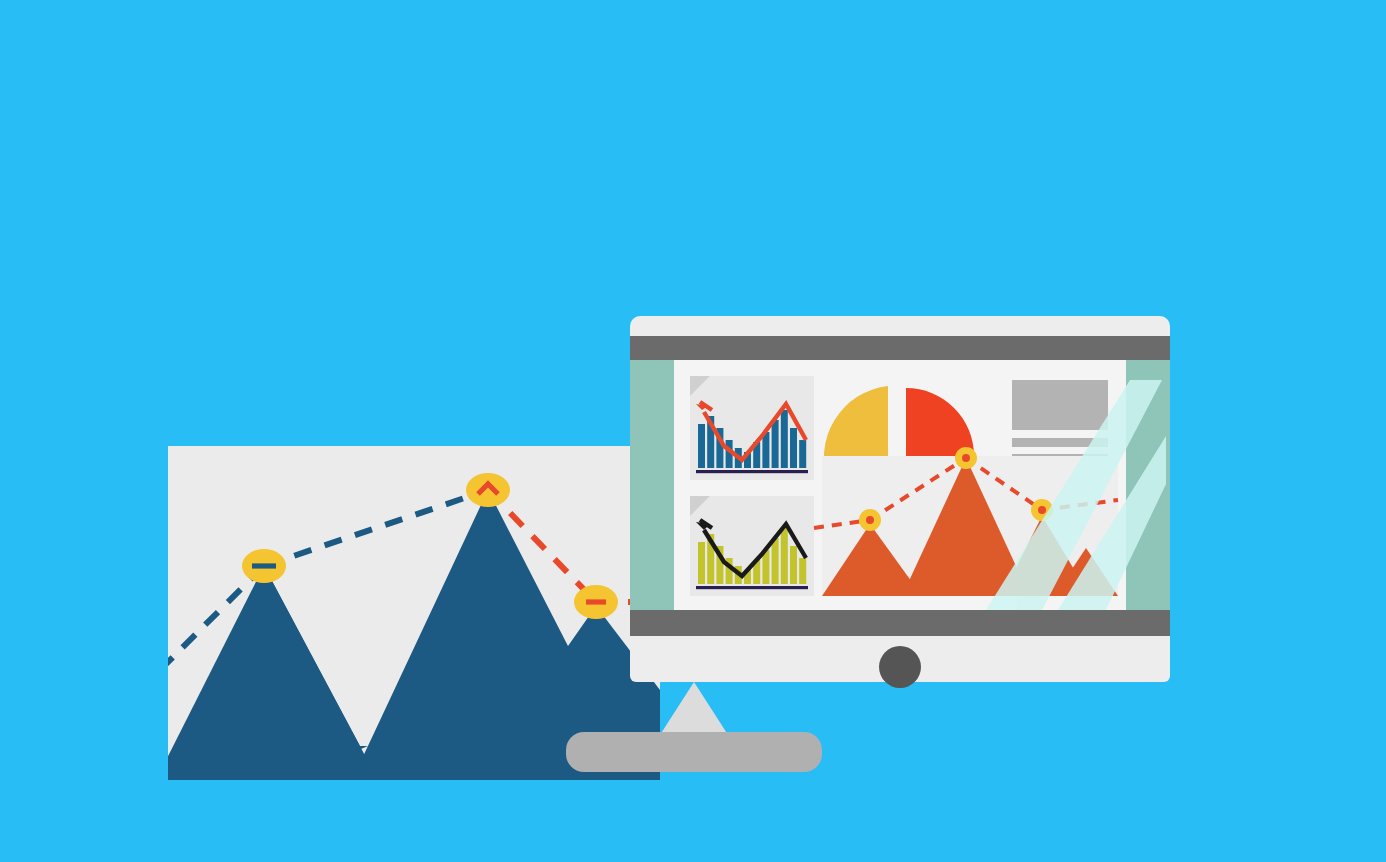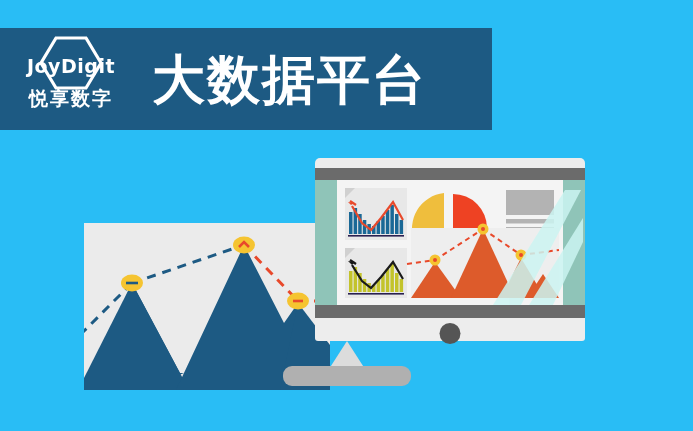--- a/index.html
+++ b/index.html
@@ -68,34 +68,20 @@
   .stand-base{
     position:absolute;left:50%;top:366px;transform:translateX(-50%);
     width:128px;height:20px;border-radius:9px;background:#b0b0b0;
   }
 </style>
 </head>
 <body>
 
 <div class="stage">
 
-  <div class="banner">
-
-    <div class="logo">
-      <div class="hexwrap">
-        <svg width="66" height="56" viewBox="0 0 66 56">
-          <polygon points="18,3 48,3 63,28 48,53 18,53 3,28" fill="none" stroke="#ffffff" stroke-width="3.2"></polygon>
-        </svg>
-      </div>
-      <div class="logo-word">JoyDigit</div>
-      <div class="logo-sub">悦享数字</div>
-    </div>
-
-    <div class="banner-title">大数据平台</div>
-  </div>
 
   <div class="left-panel">
     <svg width="246" height="167" viewBox="0 0 246 167">
 
       <g>
         <polygon points="0,167 48,60 96,150 100,150 60,167" fill="#1d5a83"></polygon>
         <polygon points="-6,167 48,60 105,167" fill="#1d5a83"></polygon>
         <polygon points="92,167 160,22 200,100 214,80 246,130 246,167" fill="#1d5a83"></polygon>
         <polygon points="214,80 246,122 246,167 196,167" fill="#1d5a83"></polygon>
       </g>

